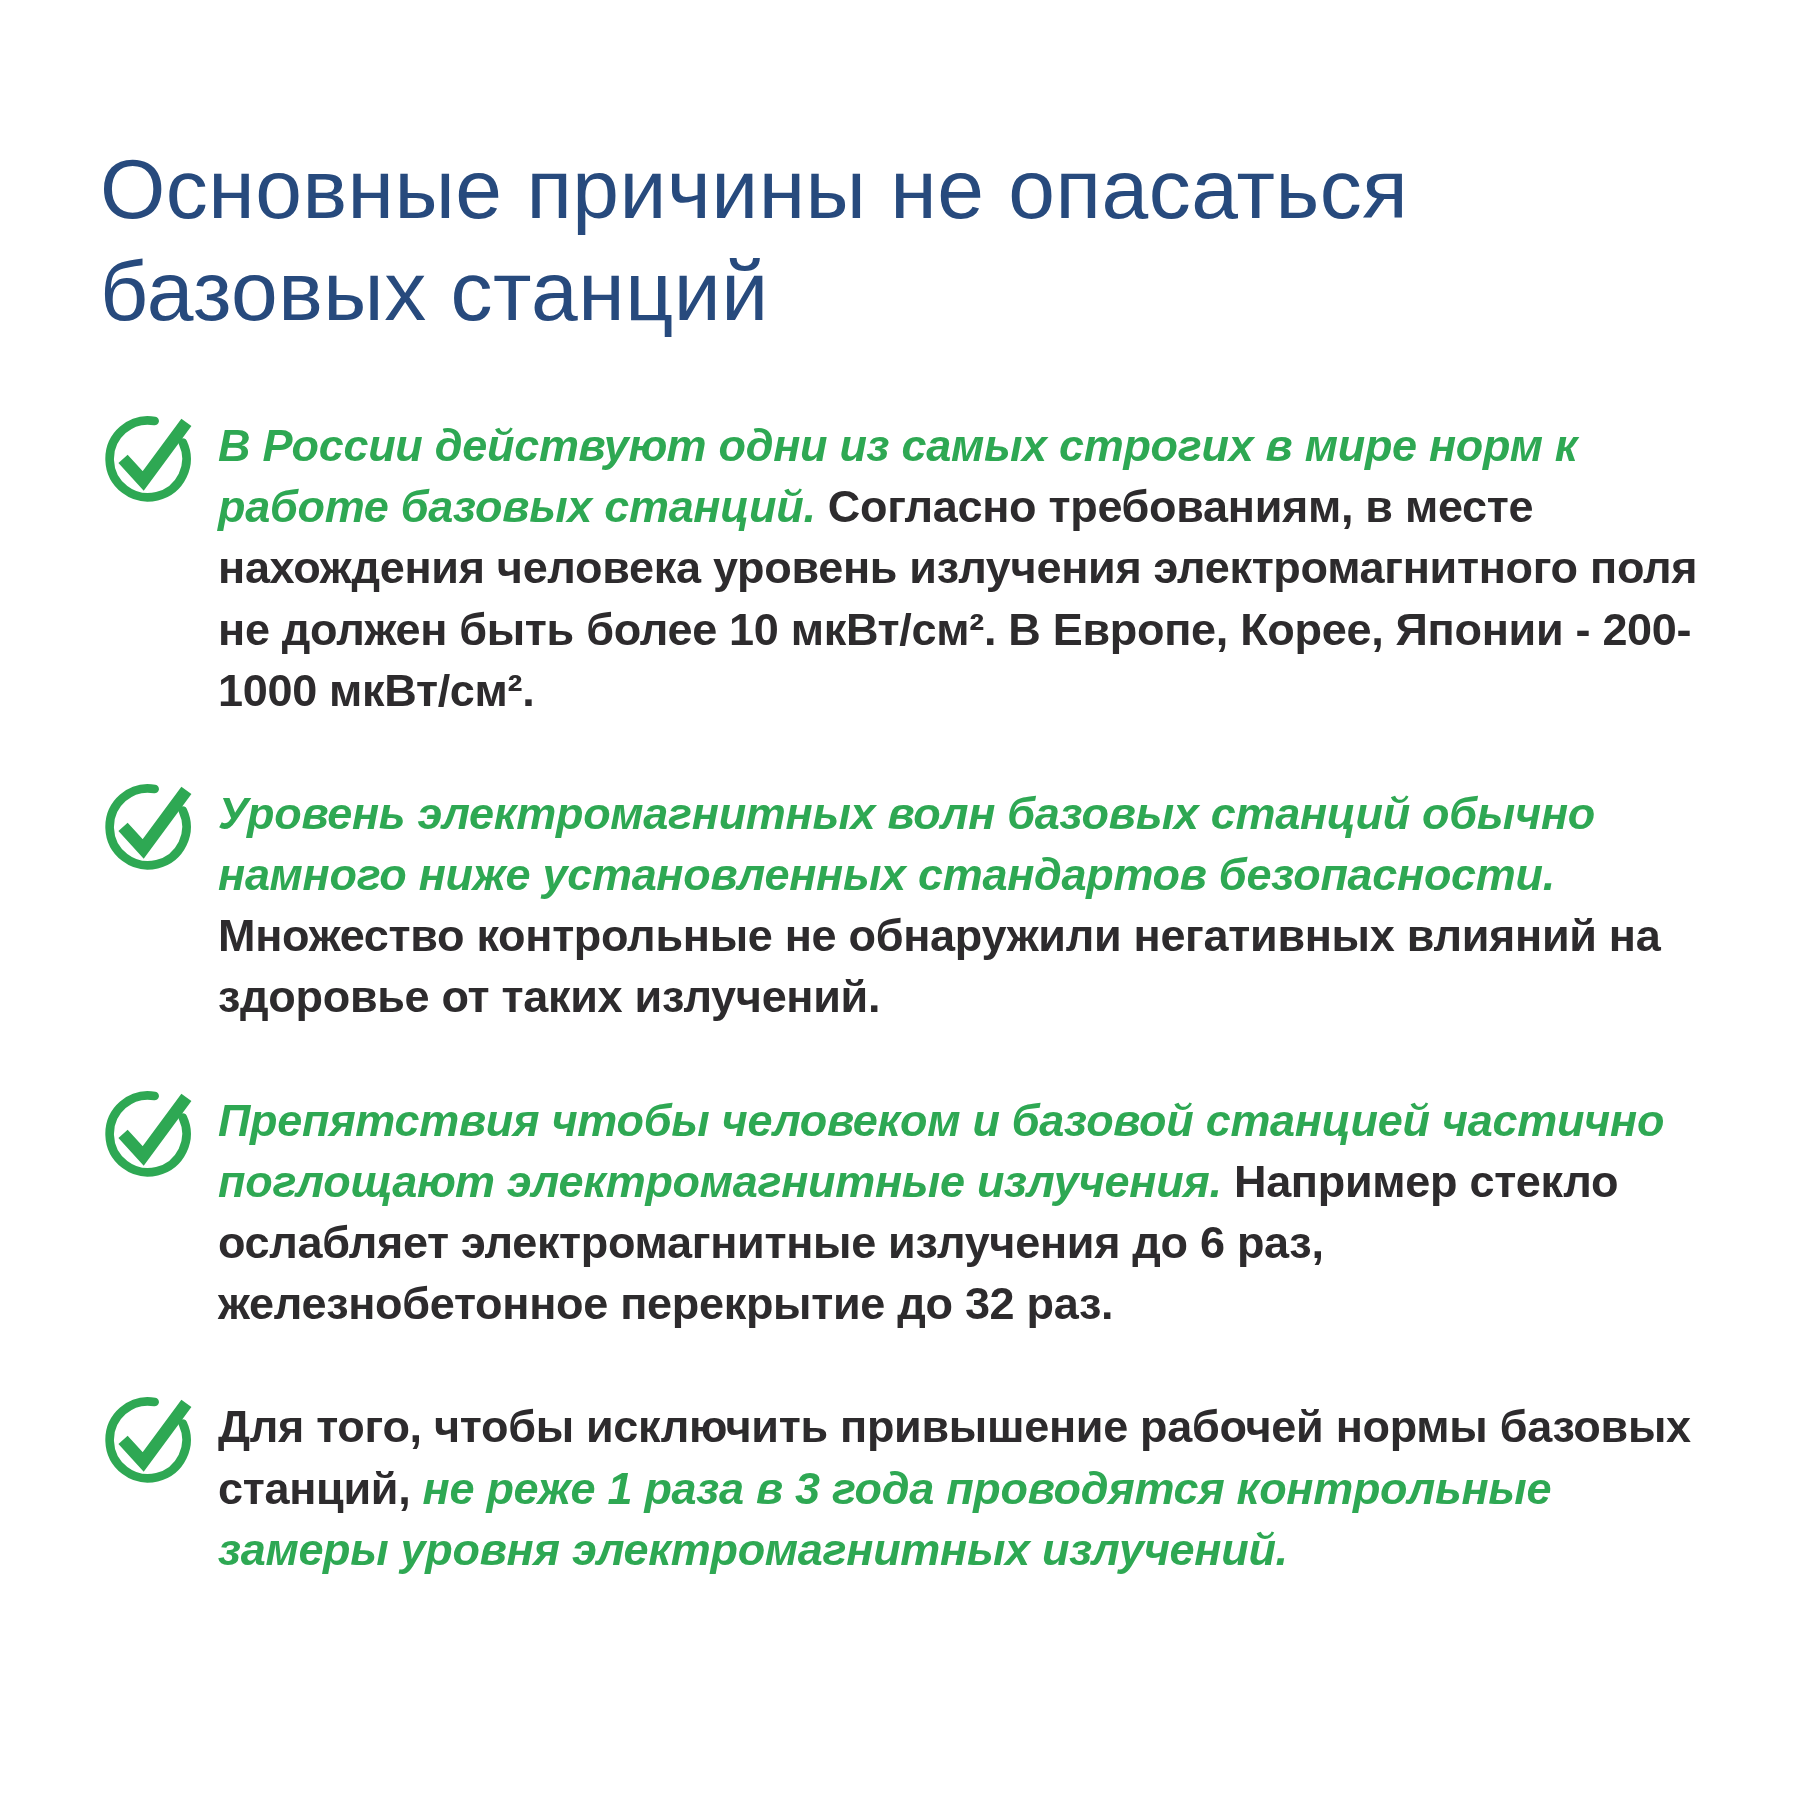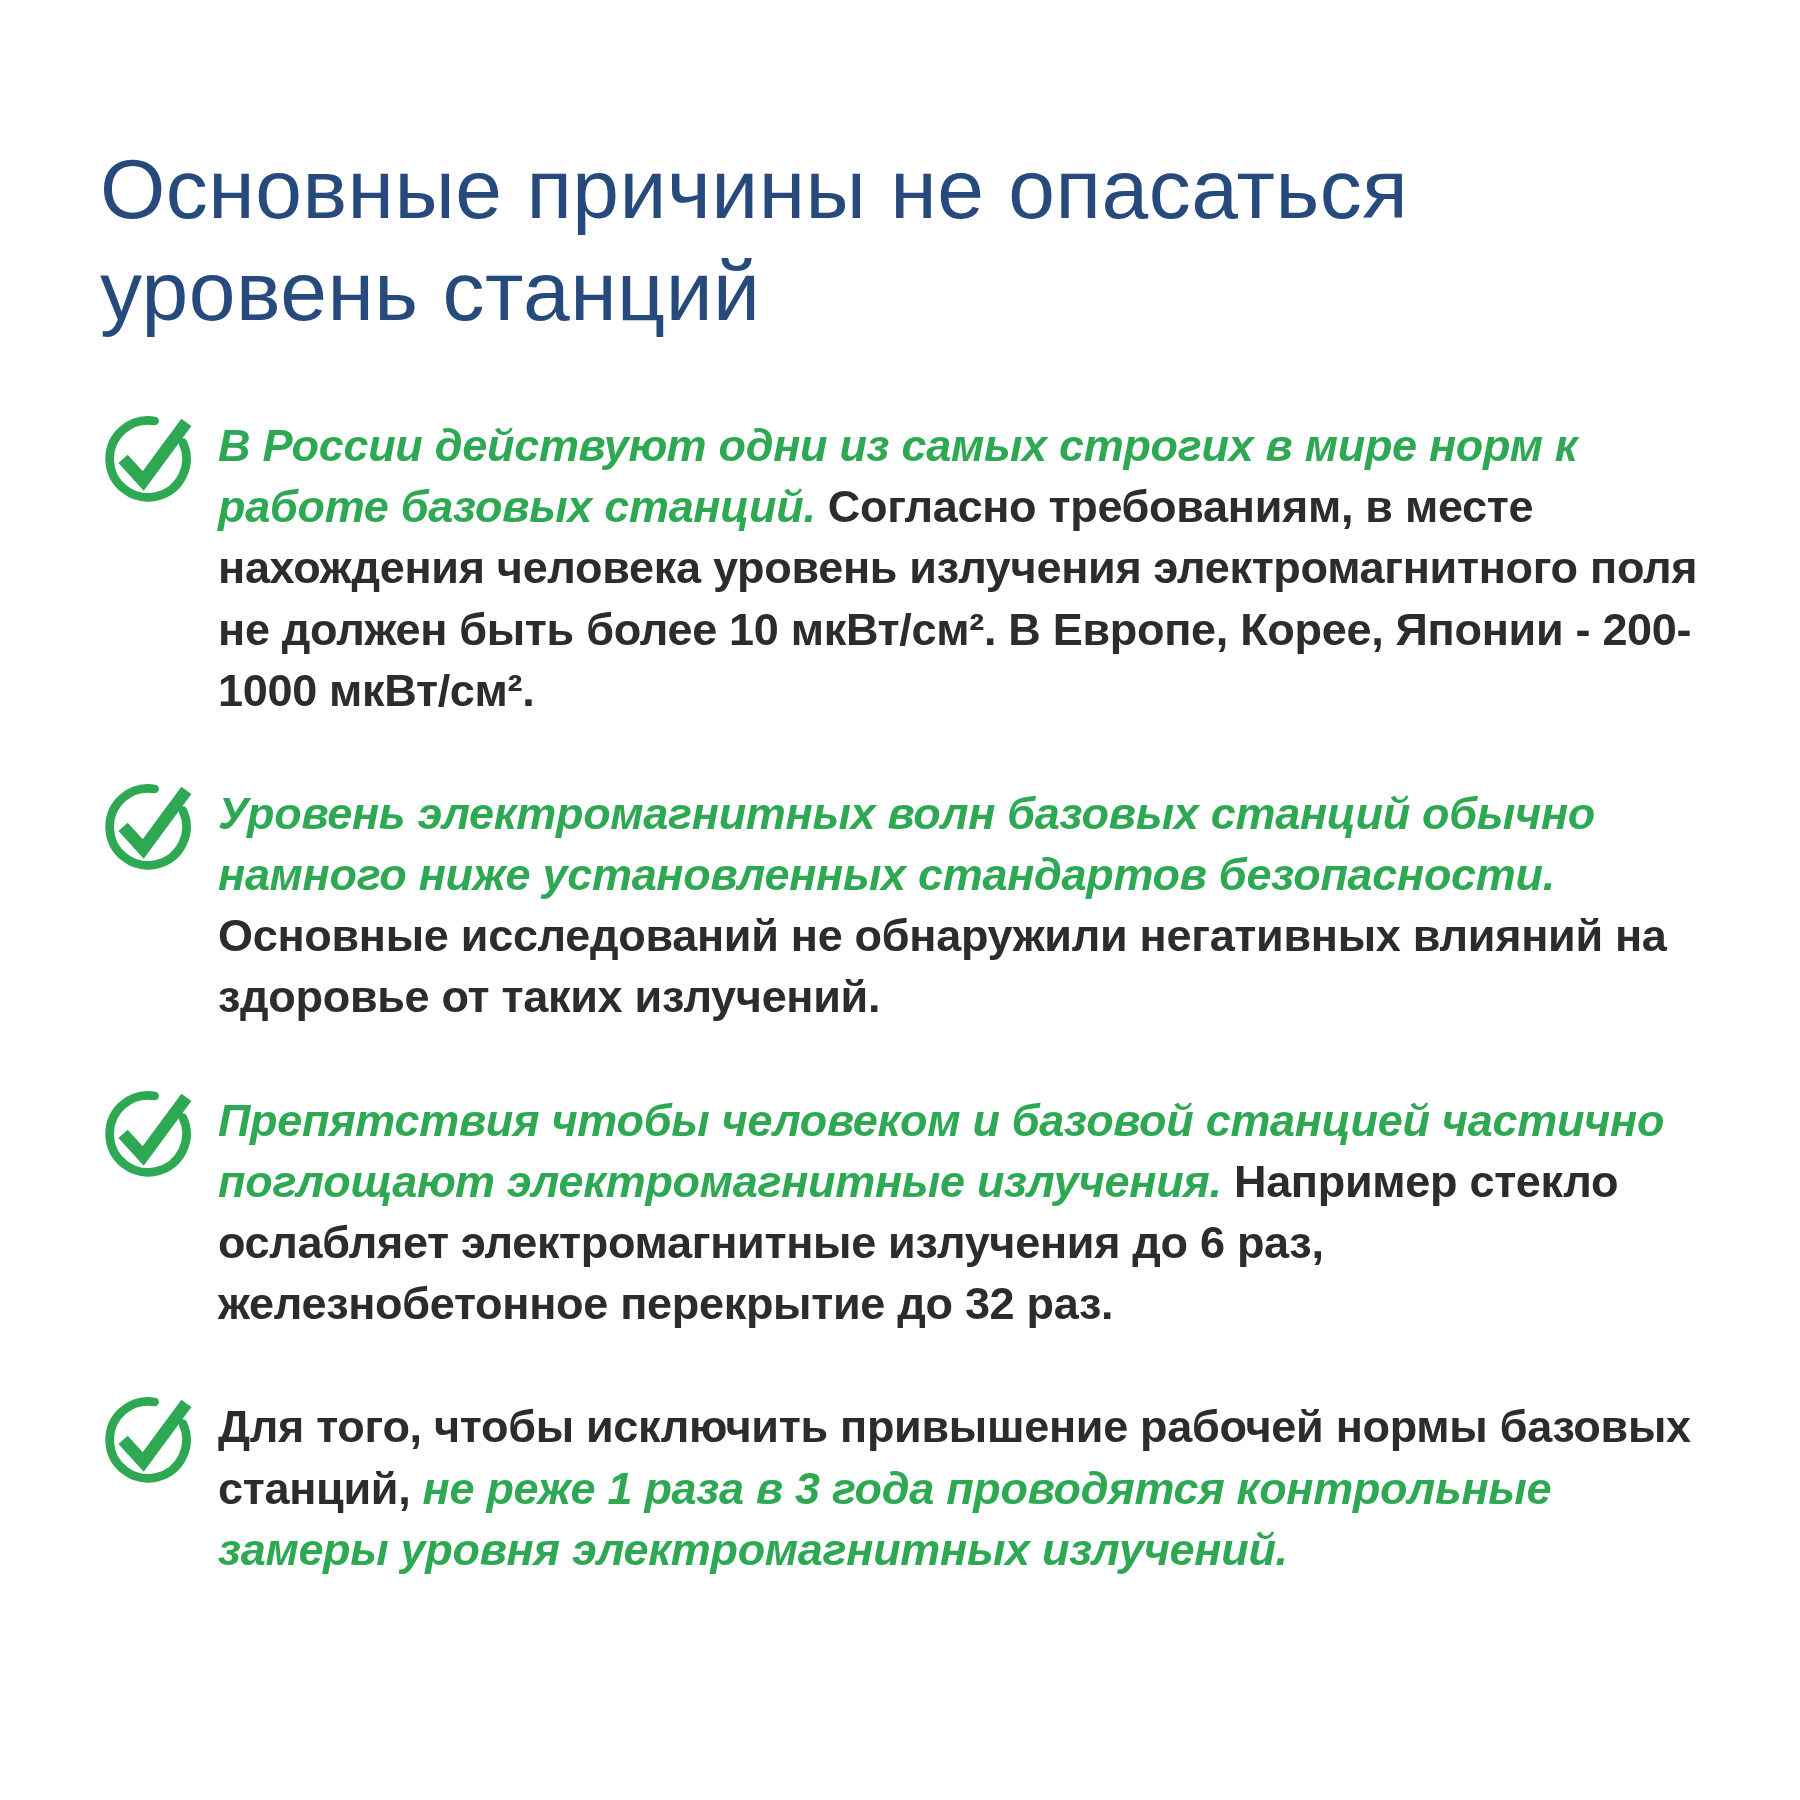--- a/index.html
+++ b/index.html
@@ -65,42 +65,42 @@
     font-style: normal;
     font-weight: 700;
   }
 </style>
 </head>
 <body>
 
 <div class="page">
   <div class="title">
     <div>Основные причины не опасаться</div>
-    <div>уровень станций</div>
+    <div>базовых станций</div>
   </div>
 
   <div class="bullets">
   <div class="bullet">
     <span class="icon-wrap">
       <svg viewBox="0 0 100 100" fill="none" xmlns="http://www.w3.org/2000/svg" aria-hidden="true">
         <path d="M 86.3 37.1 A 40 40 0 1 1 56.9 14.6" stroke="currentColor" stroke-width="9" stroke-linecap="round" fill="none"></path>
         <path d="M 24 54 L 45 77 L 90 16" stroke="currentColor" stroke-width="13" stroke-linecap="butt" stroke-linejoin="miter" fill="none"></path>
       </svg>
     </span>
     <div class="bullet-text"><span class="seg-green">В России действуют одни из самых строгих в мире норм к работе базовых станций. </span><span class="seg-black">Согласно требованиям, в месте нахождения человека уровень излучения электромагнитного поля не должен быть более 10 мкВт/см². В Европе, Корее, Японии - 200-1000 мкВт/см².</span></div>
   </div>
 
   <div class="bullet">
     <span class="icon-wrap">
       <svg viewBox="0 0 100 100" fill="none" xmlns="http://www.w3.org/2000/svg" aria-hidden="true">
         <path d="M 86.3 37.1 A 40 40 0 1 1 56.9 14.6" stroke="currentColor" stroke-width="9" stroke-linecap="round" fill="none"></path>
         <path d="M 24 54 L 45 77 L 90 16" stroke="currentColor" stroke-width="13" stroke-linecap="butt" stroke-linejoin="miter" fill="none"></path>
       </svg>
     </span>
-    <div class="bullet-text"><span class="seg-green">Уровень электромагнитных волн базовых станций обычно намного ниже установленных стандартов безопасности. </span><span class="seg-black">Основные исследований не обнаружили негативных влияний на здоровье от таких излучений.</span></div>
+    <div class="bullet-text"><span class="seg-green">Уровень электромагнитных волн базовых станций обычно намного ниже установленных стандартов безопасности. </span><span class="seg-black">Множество контрольные не обнаружили негативных влияний на здоровье от таких излучений.</span></div>
   </div>
 
   <div class="bullet">
     <span class="icon-wrap">
       <svg viewBox="0 0 100 100" fill="none" xmlns="http://www.w3.org/2000/svg" aria-hidden="true">
         <path d="M 86.3 37.1 A 40 40 0 1 1 56.9 14.6" stroke="currentColor" stroke-width="9" stroke-linecap="round" fill="none"></path>
         <path d="M 24 54 L 45 77 L 90 16" stroke="currentColor" stroke-width="13" stroke-linecap="butt" stroke-linejoin="miter" fill="none"></path>
       </svg>
     </span>
     <div class="bullet-text"><span class="seg-green">Препятствия чтобы человеком и базовой станцией частично поглощают электромагнитные излучения. </span><span class="seg-black">Например стекло ослабляет электромагнитные излучения до 6 раз, железнобетонное перекрытие до 32 раз.</span></div>

